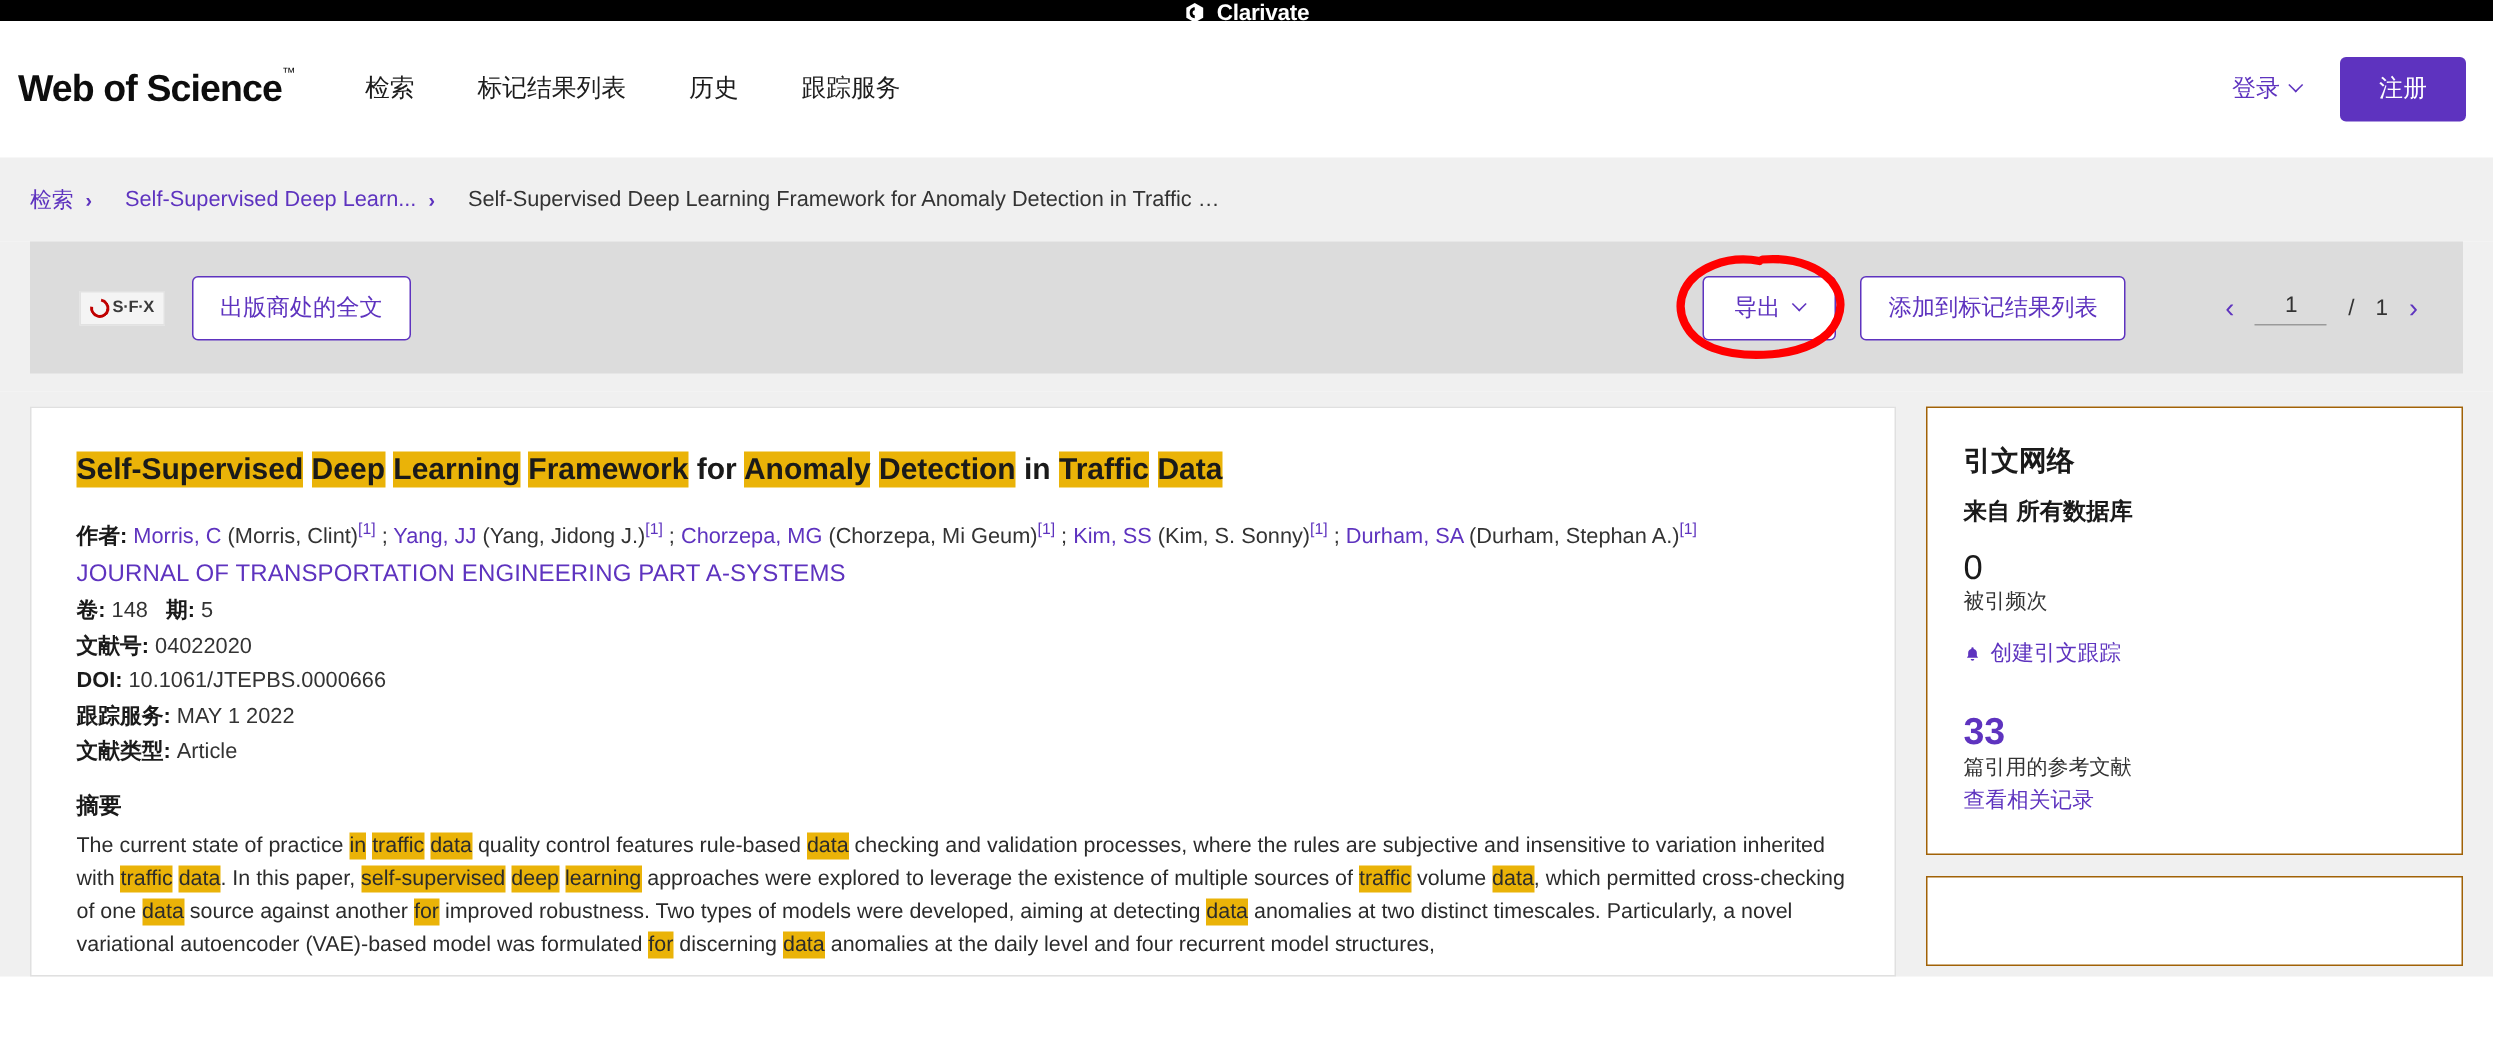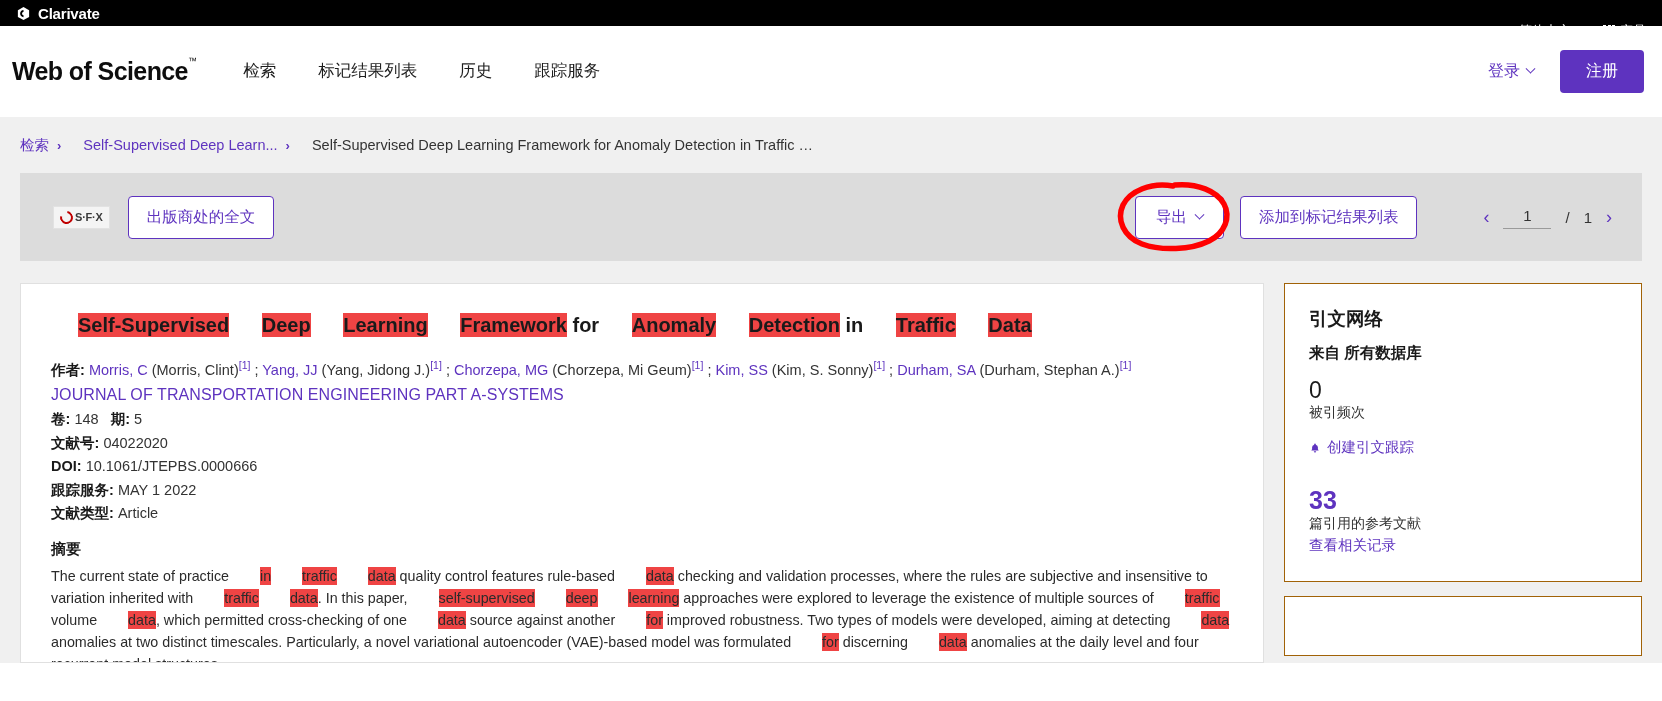--- a/index.html
+++ b/index.html
@@ -7,27 +7,28 @@
     margin: 0; padding: 0;
     width: 1662px; height: 701px;
     overflow: hidden;
     background: #ffffff;
     font-family: "Liberation Sans", sans-serif;
     -webkit-font-smoothing: antialiased;
   }
 
   
   .clarivate-bar {
-    height: 26px;
+    height: 14px;
     background: #000000;
     color: #ffffff;
     display: flex;
     align-items: center;
     padding: 0 16px;
     font-size: 13px;
+    flex-direction: column;
   }
   .clarivate-logo {
     display: flex;
     align-items: center;
     gap: 7px;
     font-size: 15px;
     font-weight: bold;
     letter-spacing: -0.2px;
   }
   .clarivate-mark {
@@ -275,21 +276,21 @@
     height: 380px;
     overflow: hidden;
   }
   .rec-title {
     font-size: 20px;
     font-weight: bold;
     color: #1a1a1a;
     margin: 0 0 18px 0;
     line-height: 1.35;
   }
-  mark.hl { background: #ef4444; color: inherit; padding: 1px 0; margin-left: 27px; }
+  mark.hl { background: #eab308; color: inherit; padding: 1px 0; }
 
   .meta-line {
     font-size: 14.5px;
     color: #333333;
     line-height: 1.62;
     margin: 0;
   }
   .meta-label { font-weight: bold; color: #1a1a1a; }
   .auth-link { color: #5e33bf; cursor: pointer; }
   .auth-plain { color: #333333; }

